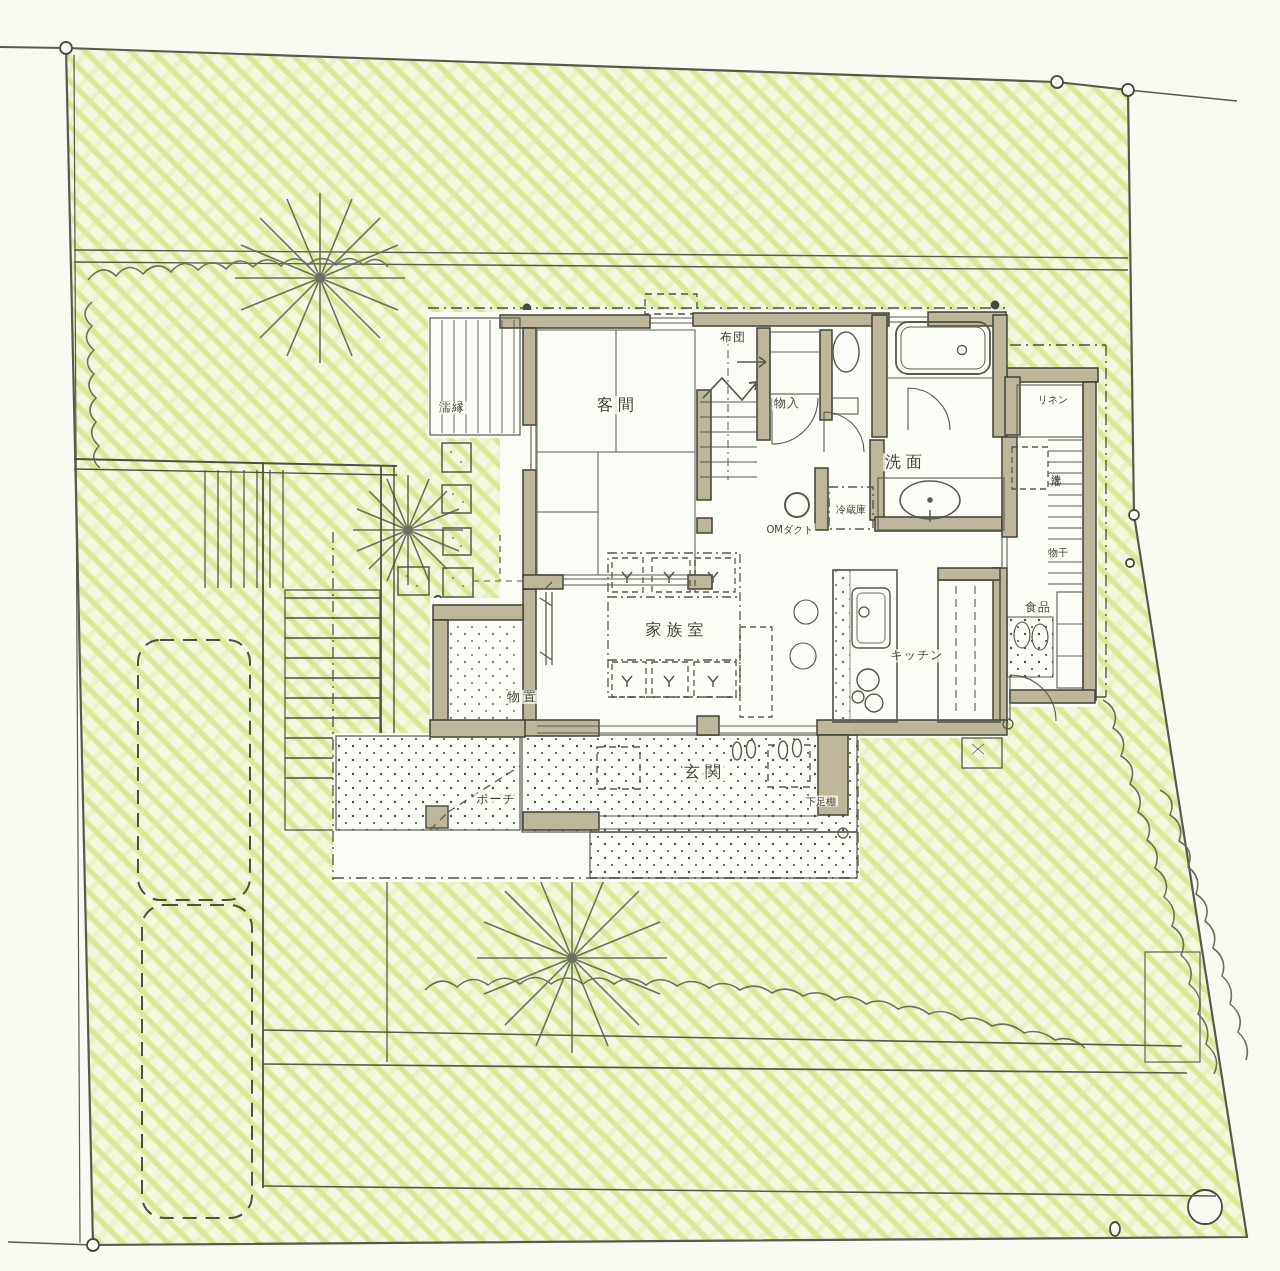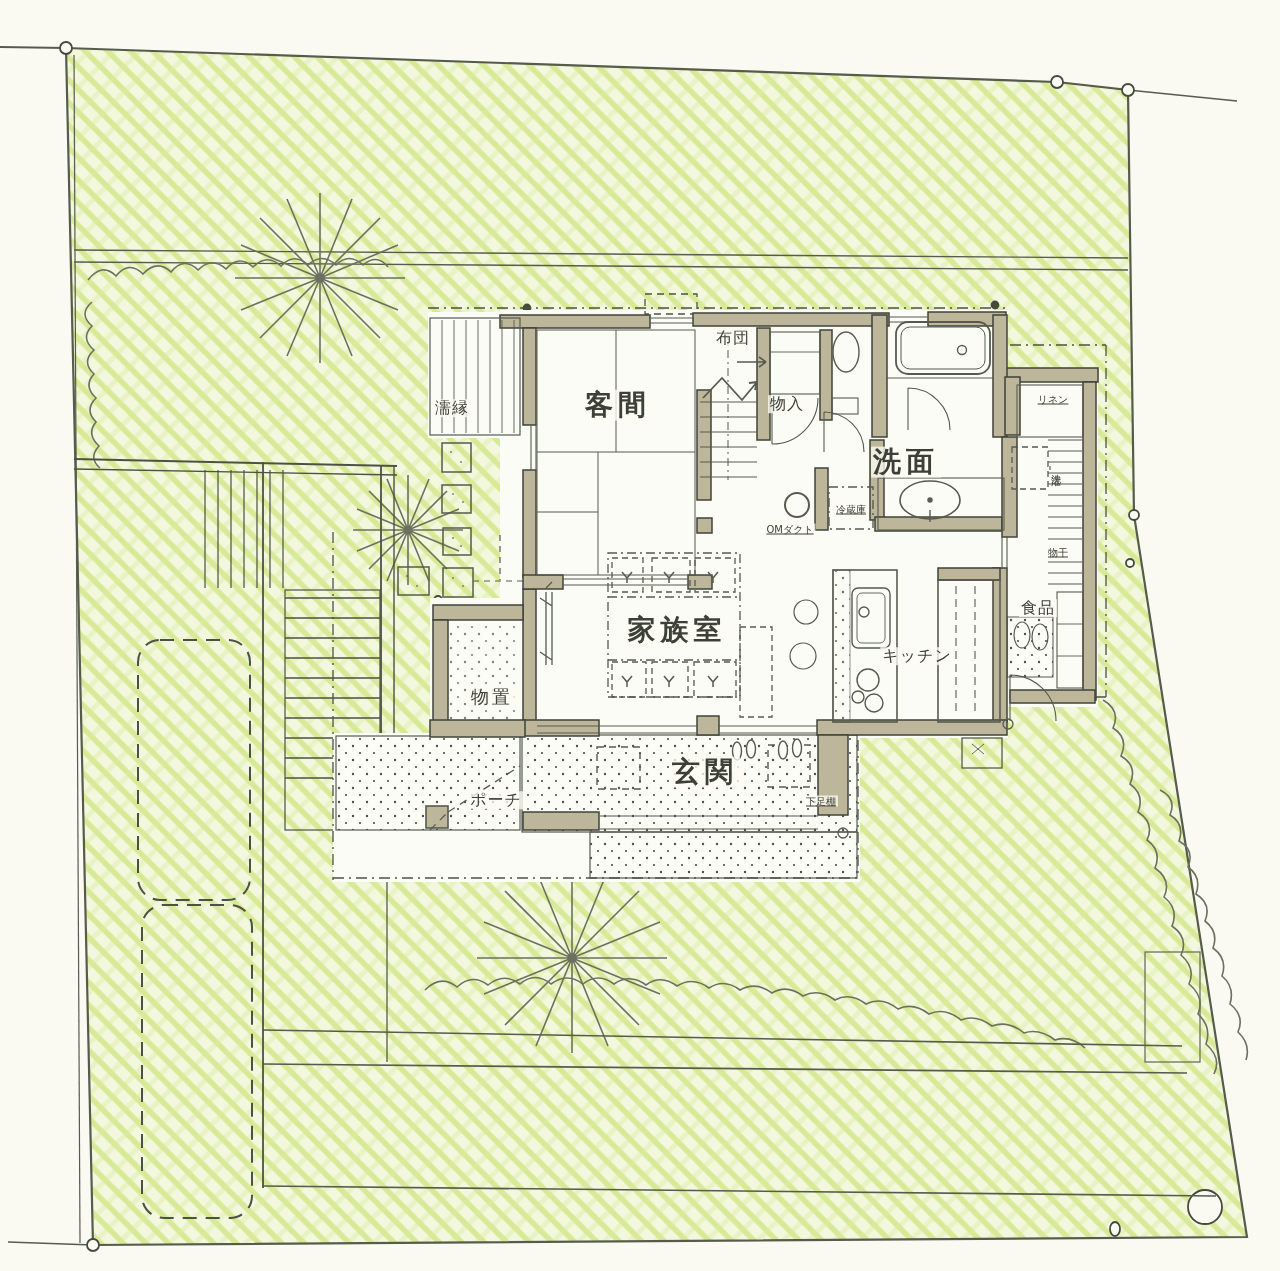--- a/index.html
+++ b/index.html
@@ -1,24 +1,24 @@
 <!DOCTYPE html>
 <html><head>
 <meta charset="utf-8">
 <style>
   html,body{margin:0;padding:0;background:#e8e8e2;}
   #page{position:relative;width:1280px;height:1271px;background:#fbfaf2;overflow:hidden;
         font-family:"DejaVu Sans",sans-serif;}
   #plan-svg{position:absolute;left:0;top:0;}
   .lbl{position:absolute;transform:translate(-50%,-50%);color:#3c4036;white-space:nowrap;
        background:rgba(252,251,243,0.78);padding:0 2px;line-height:1.1;}
-  .lbl.big{font-size:28px;letter-spacing:5px;font-weight:bold;}
-  .lbl.mid{font-size:18px;letter-spacing:3px;}
-  .lbl.sm{font-size:16px;letter-spacing:1px;}
-  .lbl.xs{font-size:10px;letter-spacing:0;text-decoration:underline;}
+  .lbl.big{font-size:16px;letter-spacing:5px;}
+  .lbl.mid{font-size:13px;letter-spacing:3px;margin-left:31px;}
+  .lbl.sm{font-size:12px;letter-spacing:1px;}
+  .lbl.xs{font-size:10px;letter-spacing:0;}
   .lbl.vert{writing-mode:vertical-rl;letter-spacing:2px;}
 </style>
 </head>
 <body>
 
 <div id="page">
 
 <svg id="plan-svg" width="1280" height="1271" viewBox="0 0 1280 1271">
   <defs>
     <pattern id="ha" width="16" height="16" patternUnits="userSpaceOnUse" patternTransform="rotate(45)">

